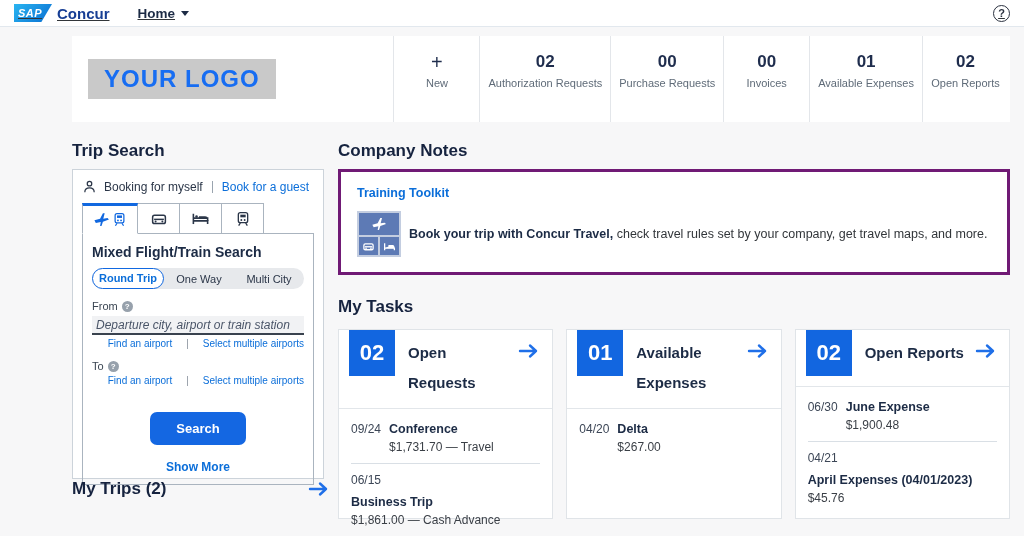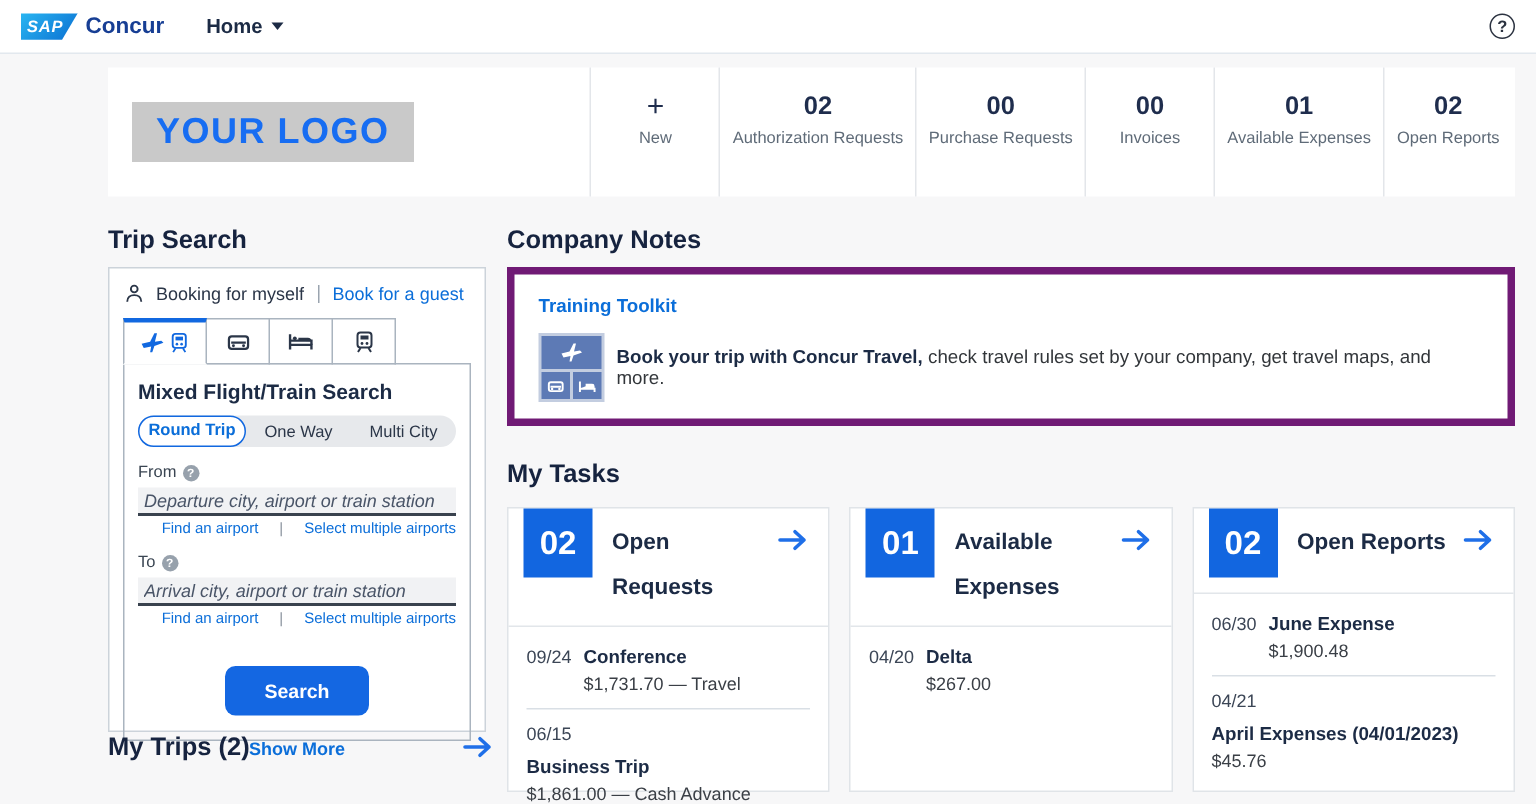--- a/index.html
+++ b/index.html
@@ -1,21 +1,21 @@
 <!DOCTYPE html>
 <html><head>
 <meta charset="utf-8">
 <style>
   * { margin:0; padding:0; box-sizing:border-box; }
   html,body { width:1024px; height:536px; overflow:hidden; }
   body { background:#f7f7f8; font-family:"Liberation Sans", sans-serif; color:#32363a; }
 
   
-  .topnav { height:36px; background:#fff; border-bottom:1px solid #e2e8ee;
-            display:flex; align-items:center; padding:0 14px; }
+  .topnav { height:27px; background:#fff; border-bottom:1px solid #e2e8ee;
+            display:flex; align-items:center; padding:0 14px;text-decoration:underline; }
   .brand { display:flex; align-items:center; gap:5px; cursor:pointer; }
   .sap-shape { width:38px; height:18px; background:linear-gradient(135deg,#29b5f1,#0a6ed1);
                clip-path:polygon(0 0,100% 0,72% 100%,0 100%);
                color:#fff; font-weight:bold; font-style:italic; font-size:11px;
                display:flex; align-items:center; padding-left:4px; letter-spacing:.5px; }
   .brand-word { color:#173e94; font-weight:bold; font-size:15px; }
   .nav-menu { margin-left:28px; display:flex; align-items:center; gap:6px;
               font-weight:bold; font-size:13.5px; color:#1c2b45; cursor:pointer; }
   .caret { width:0; height:0; border-left:4px solid transparent; border-right:4px solid transparent;
            border-top:5px solid #1c2b45; }
@@ -73,21 +73,21 @@
   .field-input::placeholder { color:#4a5568; opacity:1; }
   .links-row { margin-top:3px; display:flex; justify-content:flex-end; align-items:center;
                gap:14px; font-size:10px; }
   .links-sep { color:#8a939e; }
   .search-btn { display:block; margin:26px auto 0; background:#1467e2; color:#fff;
                 font-weight:bold; font-size:13px; border:none; border-radius:7px;
                 padding:9px 26px; cursor:pointer; font-family:"Liberation Sans", sans-serif; }
   .show-more { margin-top:15px; text-align:center; font-size:12px; font-weight:bold; }
 
   
-  .notes-card { margin-top:8px; background:#fff; border:5px solid #701a75; height:106px;
+  .notes-card { margin-top:8px; background:#fff; border:3px solid #701a75; height:106px;
                 padding:14px 16px; }
   .notes-link { font-size:12.5px; font-weight:bold; }
   .notes-body { margin-top:11px; display:flex; align-items:center; gap:8px; }
   .toolkit-icon { width:44px; height:46px; background:#c3cde0; padding:2px; flex:none;
                   display:grid; grid-template-columns:1fr 1fr; grid-template-rows:22px 18px;
                   gap:2px; }
   .tk-cell { background:#5d7ab5; display:flex; align-items:center; justify-content:center; }
   .tk-top { grid-column:1 / span 2; }
   .notes-text { font-size:12.5px; color:#32363a; }
   .notes-text b { color:#1c2b45; }
@@ -244,21 +244,20 @@
           <div class="links-row">
             <span class="link">Find an airport</span>
             <span class="links-sep">|</span>
             <span class="link">Select multiple airports</span>
           </div>
 
           <div class="field-label" style="text-align:right;">
             <span>To</span>
             <span class="q-circle">?</span>
           </div>
-          <input class="field-input" type="text" placeholder="Arrival city, airport or train station" style="">
           <div class="links-row">
             <span class="link">Find an airport</span>
             <span class="links-sep">|</span>
             <span class="link">Select multiple airports</span>
           </div>
 
           <button class="search-btn">Search</button>
           <div class="show-more link">Show More</div>
         </div>
       </div>

